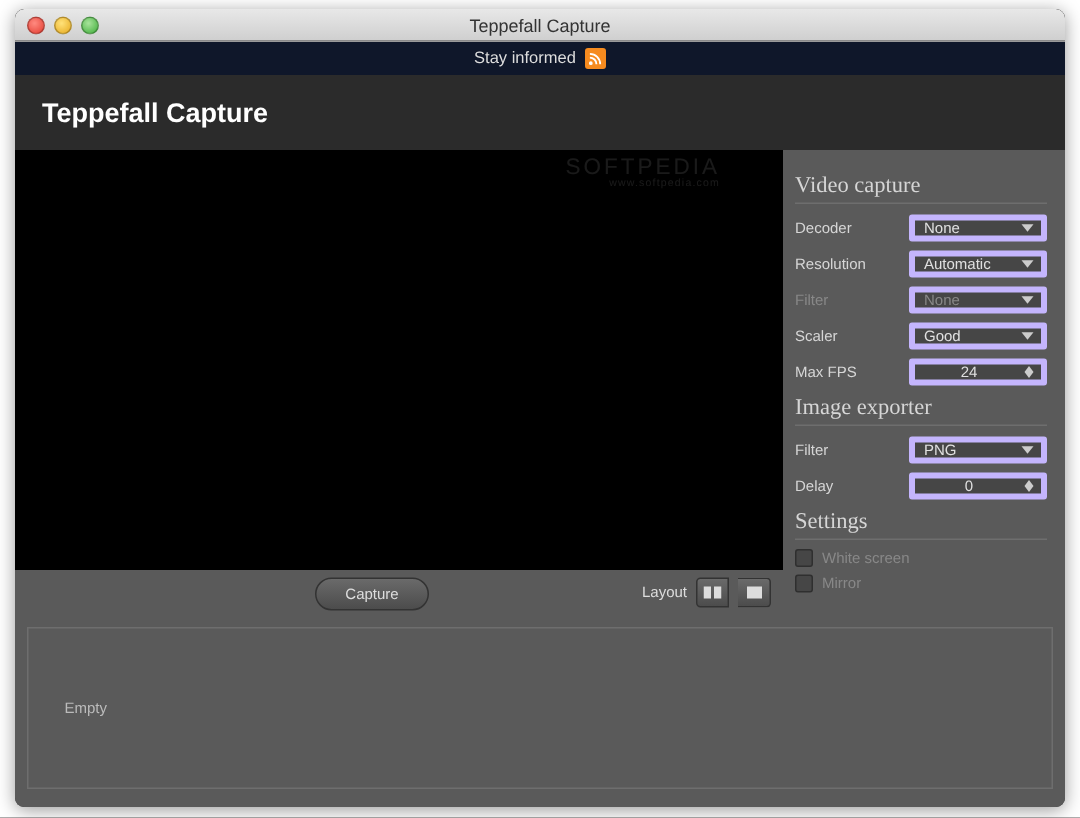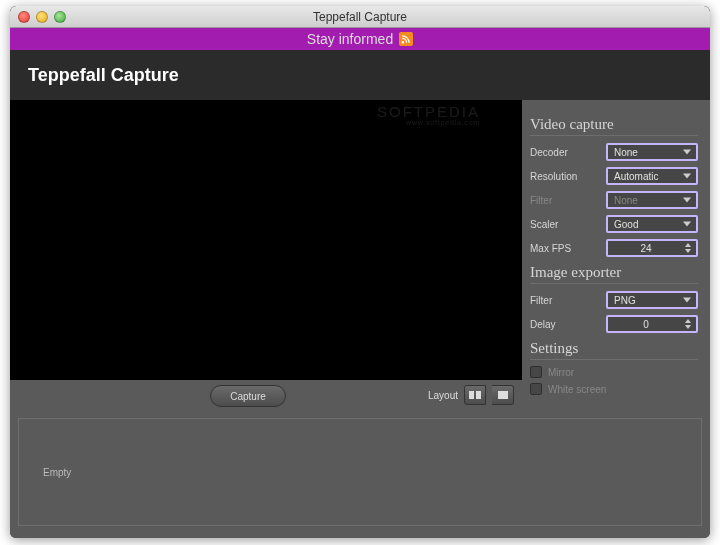--- a/index.html
+++ b/index.html
@@ -42,26 +42,26 @@
 .titletext {
   position: absolute;
   left: 0; right: 0;
   text-align: center;
   font-size: 12px;
   color: #333;
   pointer-events: none;
 }
 .topstrip {
   height: 22px;
-  background: #a21caf;
+  background: #0f172a;
   display: flex;
   align-items: center;
   justify-content: center;
   gap: 6px;
-  font-size: 14px;
+  font-size: 11px;
   color: #ddd;
 }
 .rss {
   width: 14px; height: 14px;
   background: #f68b1f;
   border-radius: 2px;
   display: flex; align-items: center; justify-content: center;
 }
 .rss svg { width: 10px; height: 10px; }
 .headerbar {
@@ -126,21 +126,21 @@
   margin: 4px 0;
   min-height: 20px;
 }
 .row label { font-size: 10px; color: #d6d6d6; }
 .row.disabled label { color: #888; }
 .row.disabled .select { color: #888; }
 .select, .spinner {
   width: 92px;
   height: 18px;
   background: #464646;
-  border: 2px solid #c4b5fd;
+  border: 4px solid #c4b5fd;
   border-radius: 2px;
   color: #e0e0e0;
   font-size: 10px;
   padding: 0 16px 0 6px;
   display: flex;
   align-items: center;
   position: relative;
 }
 .select::after {
   content: "";
@@ -310,25 +310,25 @@
               <span class="up"></span>
               <span class="dn"></span>
             </span>
         </div>
       </div>
 
       <div class="sechead">Settings</div>
 
       <div class="chkrow">
         <div class="chk"></div>
-        <span>Mirror</span>
+        <span>White screen</span>
       </div>
       <div class="chkrow">
         <div class="chk"></div>
-        <span>White screen</span>
+        <span>Mirror</span>
       </div>
     </div>
 
     <div class="toolbar">
       <div class="capturebtn">Capture</div>
       <div class="layoutgrp">
         <span class="layoutlbl">Layout</span>
         <div class="segbtn l">
           <svg viewBox="0 0 12 12">
               <rect x="0" y="2" width="5" height="8" fill="#ddd"></rect>

